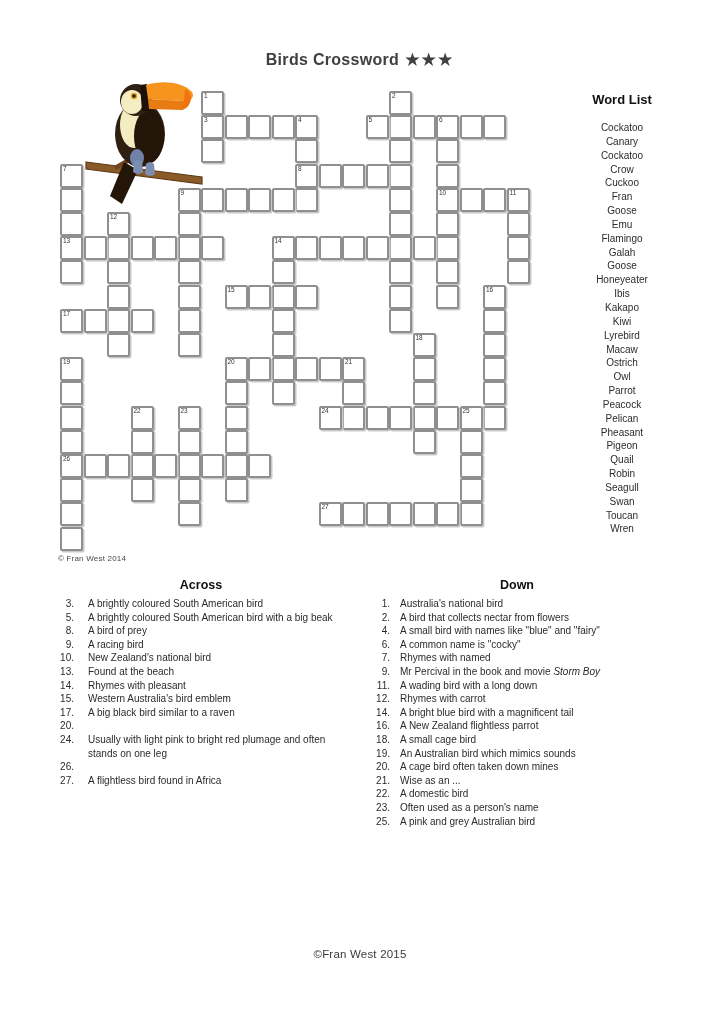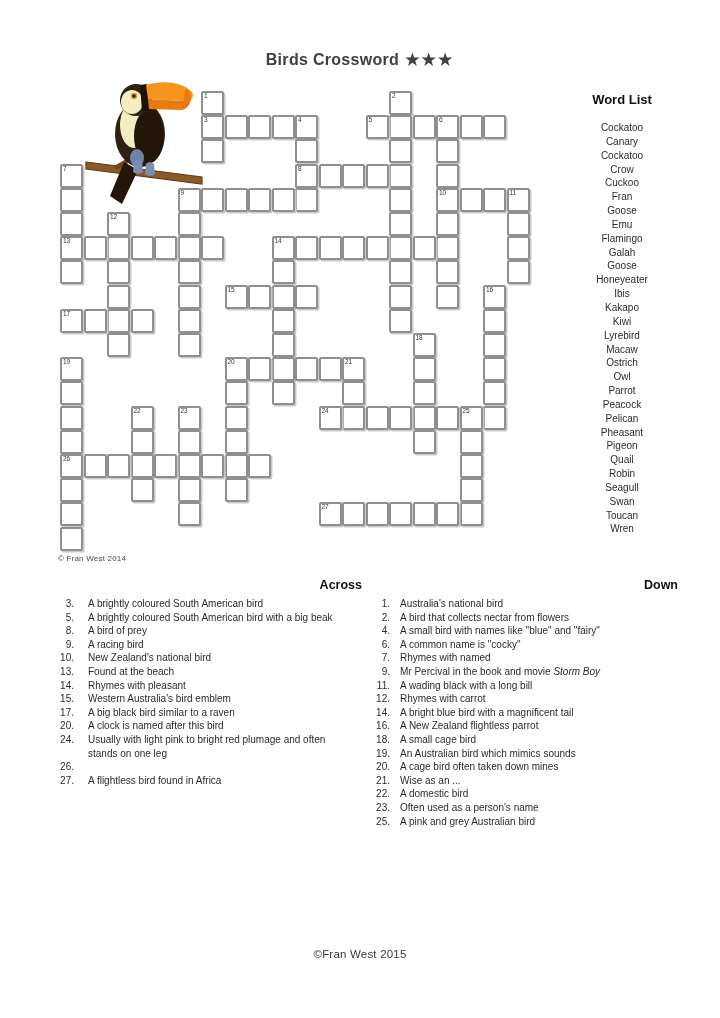--- a/index.html
+++ b/index.html
@@ -17,21 +17,21 @@
   
   .toucan{position:absolute;left:84px;top:78px;width:122px;height:132px;}
   
   .wordlist{position:absolute;left:558px;top:92px;width:128px;text-align:center;}
   .wordlist h2{margin:0 0 14px 0;font-size:13px;font-weight:bold;color:#111;}
   .wordlist ul{list-style:none;margin:0;padding:0;font-size:10px;line-height:13.85px;color:#2b2b2b;}
   
   .clues{position:absolute;top:578px;width:322px;}
   .clues.across{left:40px;}
   .clues.down{left:356px;}
-  .clues h3{margin:0 0 5px 0;text-align:right;font-size:12.5px;font-weight:bold;color:#111;}
+  .clues h3{margin:0 0 5px 0;text-align:center;font-size:12.5px;font-weight:bold;color:#111;}
   .clue{display:flex;font-size:10px;line-height:13.6px;color:#2b2b2b;}
   .clue .num{width:34px;text-align:right;flex:0 0 34px;}
   .clues.across .clue .txt{margin-left:14px;width:262px;}
   .clues.down .clue .txt{margin-left:10px;width:268px;}
   .footer{position:absolute;left:0;top:948px;width:720px;text-align:center;
           font-size:11.5px;color:#3a3a3a;letter-spacing:.2px;}
 </style>
 </head>
 <body>
 
@@ -341,21 +341,20 @@
         <div class="clue">
           <span class="num">15.</span>
           <span class="txt">Western Australia's bird emblem</span>
         </div>
         <div class="clue">
           <span class="num">17.</span>
           <span class="txt">A big black bird similar to a raven</span>
         </div>
         <div class="clue">
           <span class="num">20.</span>
-          <span class="txt">A clock is named after this bird</span>
         </div>
         <div class="clue">
           <span class="num">24.</span>
           <span class="txt">Usually with light pink to bright red plumage and often stands on one leg</span>
         </div>
         <div class="clue">
           <span class="num">26.</span>
         </div>
         <div class="clue">
           <span class="num">27.</span>
@@ -386,21 +385,21 @@
         <div class="clue">
           <span class="num">7.</span>
           <span class="txt">Rhymes with named</span>
         </div>
         <div class="clue">
           <span class="num">9.</span>
           <span class="txt">Mr Percival in the book and movie <i>Storm Boy</i></span>
         </div>
         <div class="clue">
           <span class="num">11.</span>
-          <span class="txt">A wading black with a long bill</span>
+          <span class="txt">A wading bird with a long down</span>
         </div>
         <div class="clue">
           <span class="num">12.</span>
           <span class="txt">Rhymes with carrot</span>
         </div>
         <div class="clue">
           <span class="num">14.</span>
           <span class="txt">A bright blue bird with a magnificent tail</span>
         </div>
         <div class="clue">

